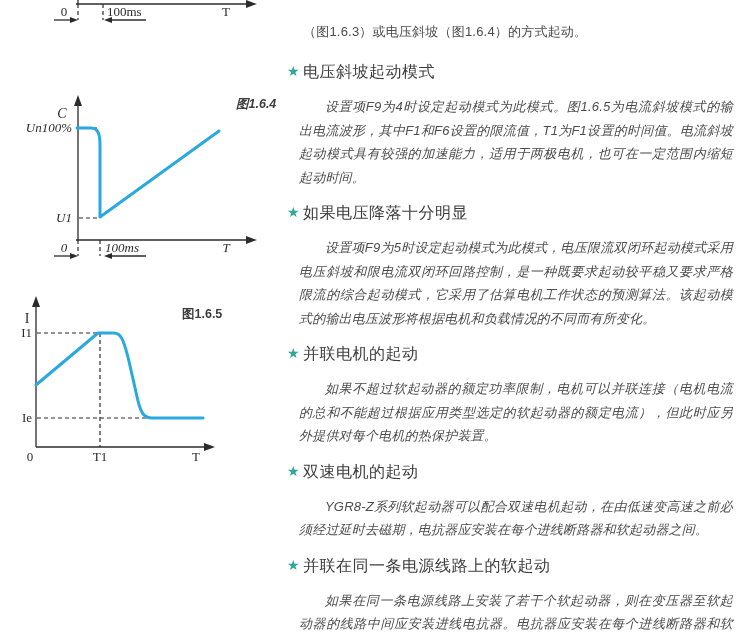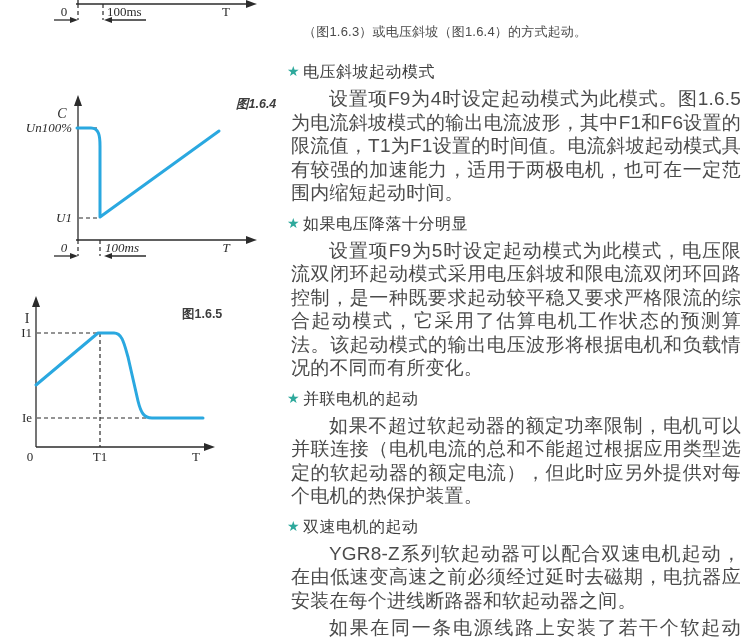--- a/index.html
+++ b/index.html
@@ -21,22 +21,22 @@
   .fig-caption{font-family:"Liberation Sans","DejaVu Sans",sans-serif;font-size:12.5px;font-weight:bold;fill:var(--heading,#3d3d3d);}
   
   .text-col{position:absolute;left:287px;top:4px;width:458px;color:var(--body,#4b4b4b);}
   .intro{font-size:13px;line-height:24px;letter-spacing:.2px;margin:16px;text-align:justify;}
   .sec h2{
     font-size:16px;line-height:22px;font-weight:normal;letter-spacing:.5px;
     color:var(--heading,#3d3d3d);margin:7px 0 4px;
   }
   .sec h2 .star{color:var(--star,#2ea99c);font-size:14px;margin-right:3px;vertical-align:1px;}
   .sec p{
-    font-size:19px;line-height:23.5px;letter-spacing:.2px;margin:4px;
-    text-align:justify;text-indent:2em;color:var(--body,#4b4b4b);
+    font-size:13px;line-height:23.5px;letter-spacing:.2px;margin:12px;
+    text-align:justify;text-indent:2em;color:var(--body,#4b4b4b);font-style:italic;
   }
 </style>
 </head>
 <body style="--background: #ffffff; --ink: #2b2b2b; --curve: #2aa8e0; --star: #2ea99c; --heading: #3d3d3d; --body: #4b4b4b;">
 
 <div class="fig-col">
 
   <div class="fig" style="top:0;">
     <svg width="282" height="26" viewBox="0 0 282 26">
       <line class="ink" x1="78" y1="0" x2="78" y2="4"></line>
@@ -118,17 +118,18 @@
     <p>如果不超过软起动器的额定功率限制，电机可以并联连接（电机电流的总和不能超过根据应用类型选定的软起动器的额定电流），但此时应另外提供对每个电机的热保护装置。</p>
   </section>
 
   <section class="sec">
     <h2><span class="star">★</span><span class="h-text">双速电机的起动</span></h2>
     <p>YGR8-Z系列软起动器可以配合双速电机起动，在由低速变高速之前必须经过延时去磁期，电抗器应安装在每个进线断路器和软起动器之间。</p>
   </section>
 
 
   <section class="sec">
+    <h2><span class="star">★</span><span class="h-text">并联在同一条电源线路上的软起动</span></h2>
     <p>如果在同一条电源线路上安装了若干个软起动器，则在变压器至软起动器的线路中间应安装进线电抗器。电抗器应安装在每个进线断路器和软起动器之间。</p>
   </section>
 
 </div>
 </div>
 
 </body></html>

